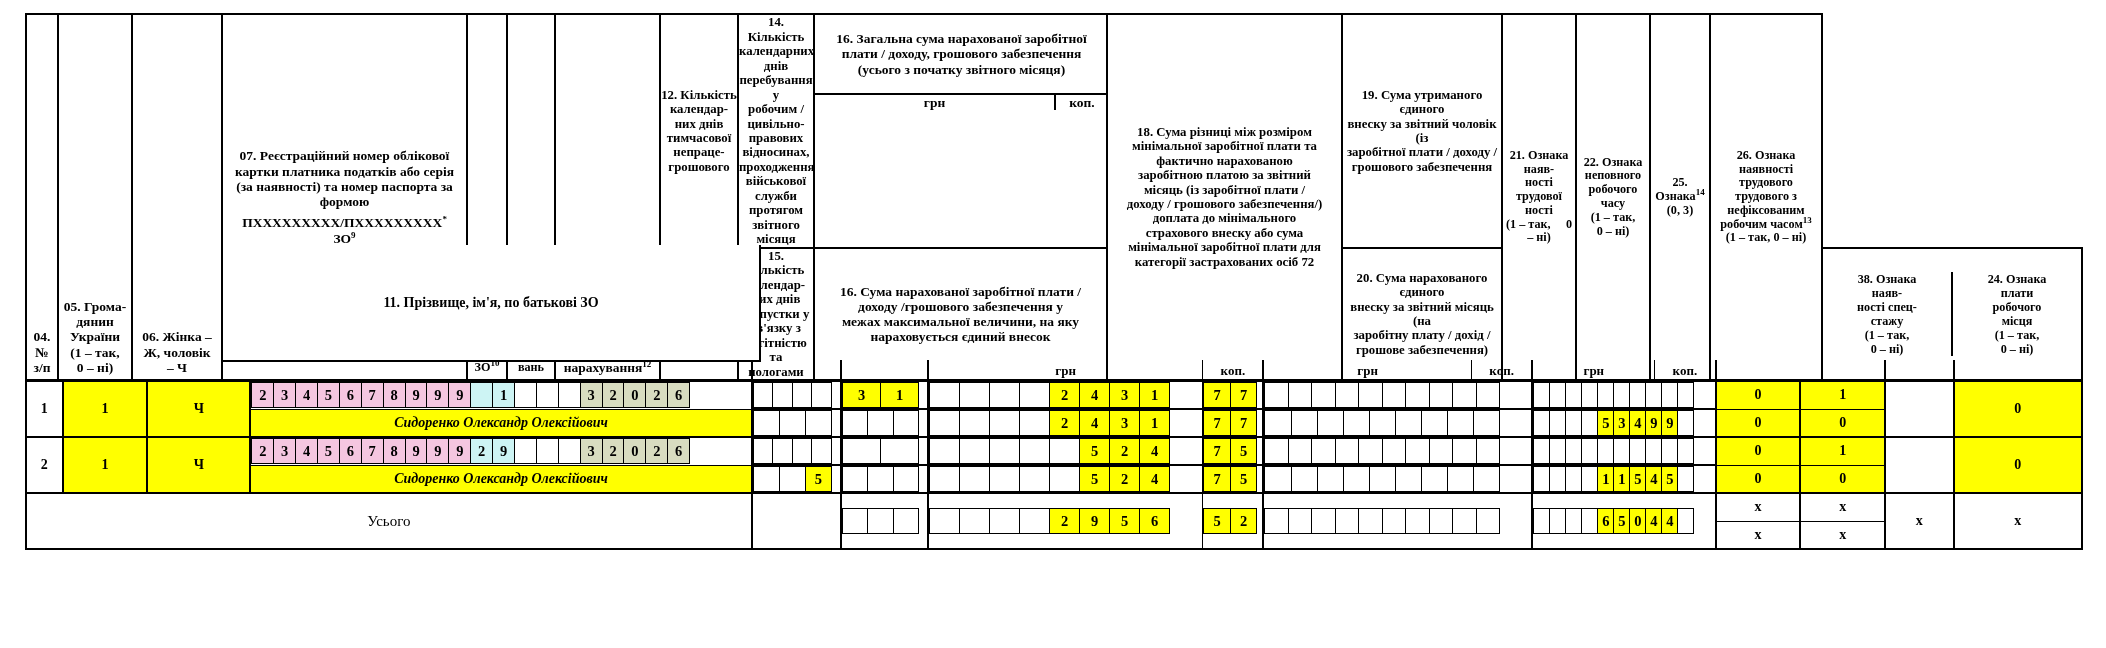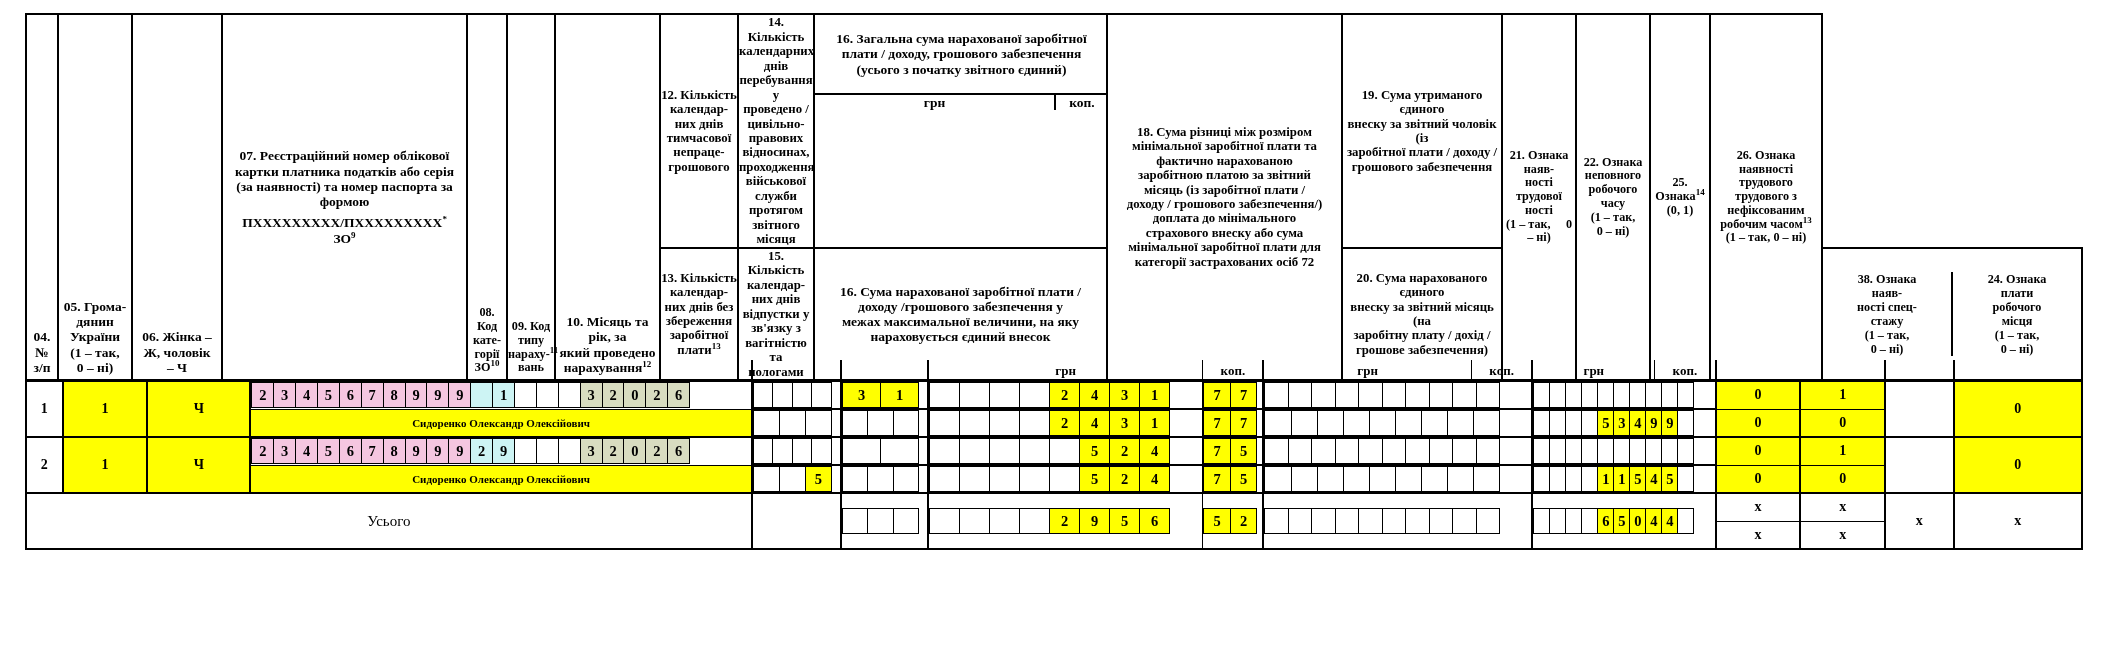--- a/index.html
+++ b/index.html
@@ -58,26 +58,27 @@
   
   .f-yellow{background:#ffff00 !important;}
   .f-pink{background:#f5c6e0 !important;}
   .f-cyan{background:#cdf4f4 !important;}
   .f-olive{background:#d8dcc0 !important;}
   .f-white{background:#ffffff !important;}
 
   .nameband{
     background:#ffff00;
     font-weight:bold;
-    font-size:11px;
+    font-size:14px;
     text-align:center;
     height:24px;
     line-height:24px;
     border:1px solid #000;
     white-space:nowrap;
+    font-style:italic;
   }
   .xmark{font-size:14px;font-weight:bold;text-align:center;}
 </style>
 </head>
 <body>
 
 <div class="sheet">
 
 <table class="grid">
   <colgroup>
@@ -157,42 +158,42 @@
       <div>них днів</div>
       <div>тимчасової</div>
       <div>непраце-</div>
       <div>грошового</div>
     </td>
     <td class="hdr vmid small">
       <div>14. Кількість</div>
       <div>календарних</div>
       <div>днів перебування</div>
       <div>у</div>
-      <div>проведено /</div>
+      <div>робочим /</div>
       <div>цивільно-</div>
       <div>правових</div>
       <div>відносинах,</div>
       <div>проходження</div>
       <div>військової</div>
       <div>служби протягом</div>
       <div>звітного місяця</div>
     </td>
 
     <td colspan="2" class="cell-pad" style="vertical-align:top">
       <table style="width:100%;height:100%;border-collapse:collapse;table-layout:fixed">
         <colgroup>
                 <col style="width:240px">
                 <col style="width:53px">
               </colgroup>
         <tbody>
                 <tr>
           <td colspan="2" class="hdr" style="border:0;border-bottom:2px solid #000;height:78px;vertical-align:middle">
             <div>16. Загальна сума нарахованої заробітної</div>
             <div>плати / доходу,  грошового забезпечення</div>
-            <div>(усього з початку звітного єдиний)</div>
+            <div>(усього з початку звітного місяця)</div>
           </td>
         </tr>
         <tr>
           <td class="hdr" style="border:0;border-right:2px solid #000;vertical-align:middle">грн</td>
           <td class="hdr" style="border:0;vertical-align:middle">коп.</td>
         </tr>
       </tbody>
             </table>
     </td>
 
@@ -232,21 +233,21 @@
       <div>22. Ознака</div>
       <div>неповного</div>
       <div>робочого</div>
       <div>часу</div>
       <div>(1 – так,</div>
       <div>0 – ні)</div>
     </td>
     <td rowspan="2" class="hdr vmid tiny">
       <div>25.</div>
       <div><span>Ознака</span><sup>14</sup></div>
-      <div>(0, 1)</div>
+      <div>(0, 3)</div>
     </td>
     <td rowspan="2" class="hdr vmid tiny">
       <div>26. Ознака</div>
       <div>наявності</div>
       <div>трудового</div>
       <div>трудового з</div>
       <div><span>нефіксованим</span></div>
       <div><span>робочим часом</span><sup>13</sup></div>
       <div>(1 – так, 0 – ні)</div>
     </td>
@@ -307,20 +308,24 @@
             <div>0 – ні)</div>
           </td>
         </tr>
       </tbody>
             </table>
     </td>
   </tr>
 </tbody>
     </table>
 
+<div id="band11" style="position:absolute;left:221px;top:245px;width:536px;height:115px;
+            border:2px solid #000;border-top:0;background:#fff;
+            display:flex;align-items:center;justify-content:center;
+            font-weight:bold;font-size:14px;">11. Прізвище, ім'я, по батькові ЗО</div>
 
 <div id="units-strip" style="position:absolute;left:25px;top:360px;width:2058px;height:20px;">
       <table style="width:2058px;border-collapse:collapse;table-layout:fixed">
         <colgroup>
           <col style="width:634px">
           <col style="width:78px">
           <col style="width:76px">
           <col style="width:240px">
           <col style="width:53px">
           <col style="width:235px">

